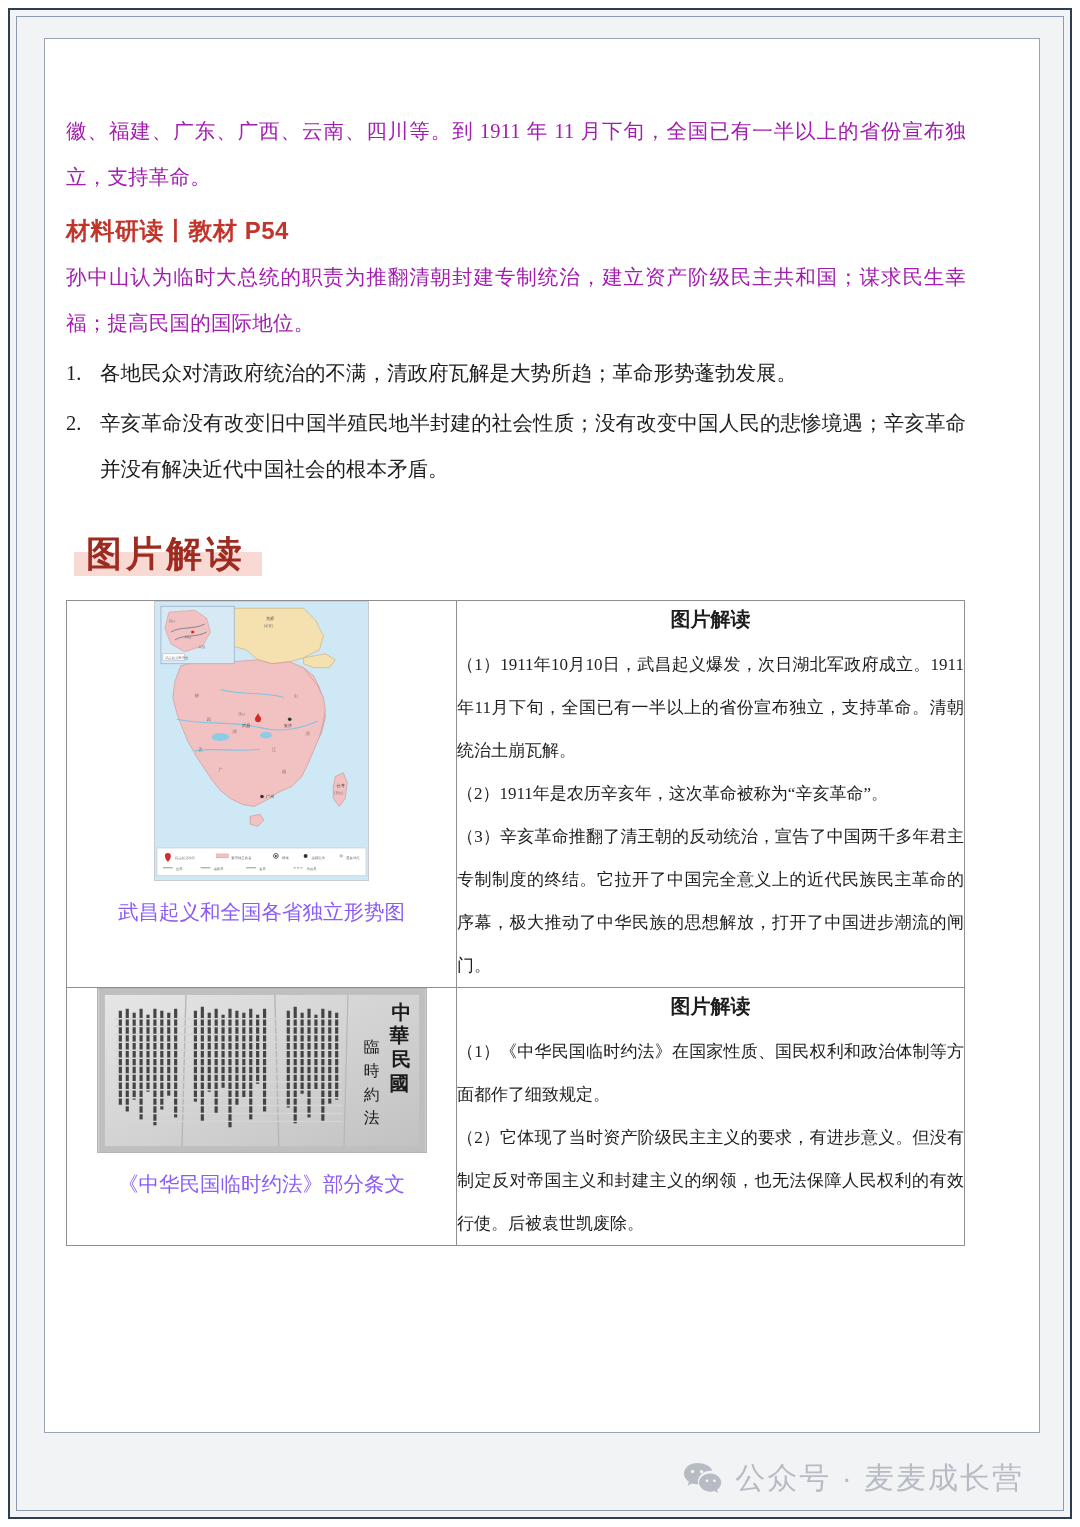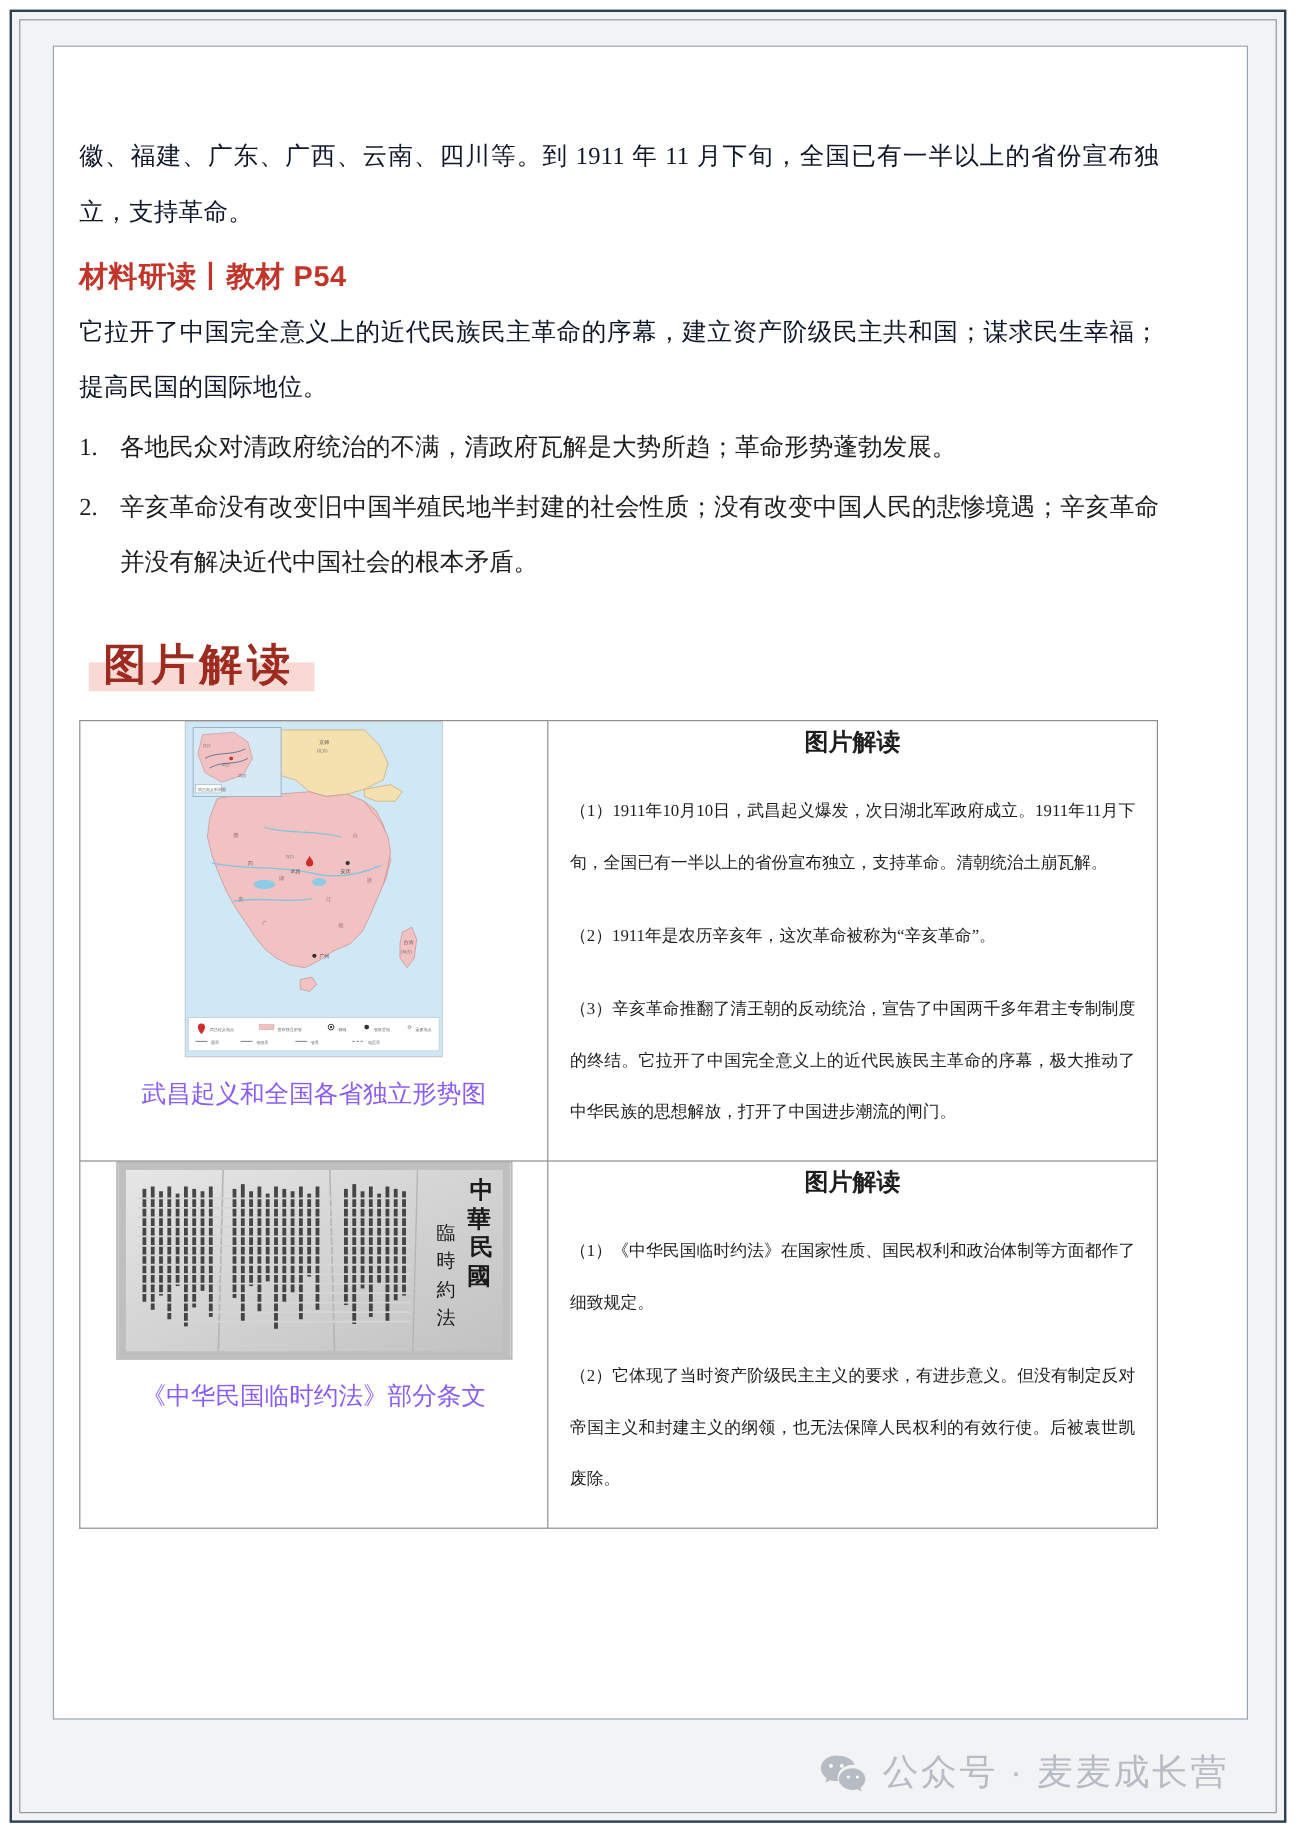--- a/index.html
+++ b/index.html
@@ -41,21 +41,21 @@
   .content {
     position: absolute;
     left: 56px; top: 98px;
     width: 900px;
   }
 
   p.body-text {
     margin: 0 0 4px 0;
     font-size: 20.5px;
     line-height: 46px;
-    color: #0f172a;
+    color: #a21caf;
     text-align: justify;
     letter-spacing: 0.2px;
   }
 
   h3.section-head {
     margin: 10px 0 2px 0;
     font-size: 24px;
     line-height: 42px;
     font-weight: bold;
     color: #c2352b;
@@ -128,25 +128,25 @@
   }
   .cell-title {
     text-align: center;
     font-weight: bold;
     font-size: 20px;
     line-height: 36px;
     color: #1d1d1d;
     margin-bottom: 6px;
   }
   .cell-para {
-    font-size: 14px;
+    font-size: 17px;
     line-height: 43px;
     color: #1d1d1d;
     text-align: justify;
-    margin: 18px;
+    margin: 0;
   }
   .img-caption {
     font-size: 20.5px;
     line-height: 38px;
     color: #8b5cf6;
     margin-top: 12px;
   }
 
   
   .map-fig {
@@ -194,21 +194,21 @@
 <div class="page-outer">
   <div class="page-outer-inner-line"></div>
 
   <div class="page-sheet"></div>
 
   <div class="content">
 
     <p class="body-text">徽、福建、广东、广西、云南、四川等。到 1911 年 11 月下旬，全国已有一半以上的省份宣布独立，支持革命。</p>
 
     <h3 class="section-head">材料研读丨教材 P54</h3>
-    <p class="body-text">它拉开了中国完全意义上的近代民族民主革命的序幕，建立资产阶级民主共和国；谋求民生幸福；提高民国的国际地位。</p>
+    <p class="body-text">孙中山认为临时大总统的职责为推翻清朝封建专制统治，建立资产阶级民主共和国；谋求民生幸福；提高民国的国际地位。</p>
 
 
 
     <div class="numbered">
       <span class="num">1.</span>
       <span>各地民众对清政府统治的不满，清政府瓦解是大势所趋；革命形势蓬勃发展。</span>
     </div>
 
     <div class="numbered">
       <span class="num">2.</span>

